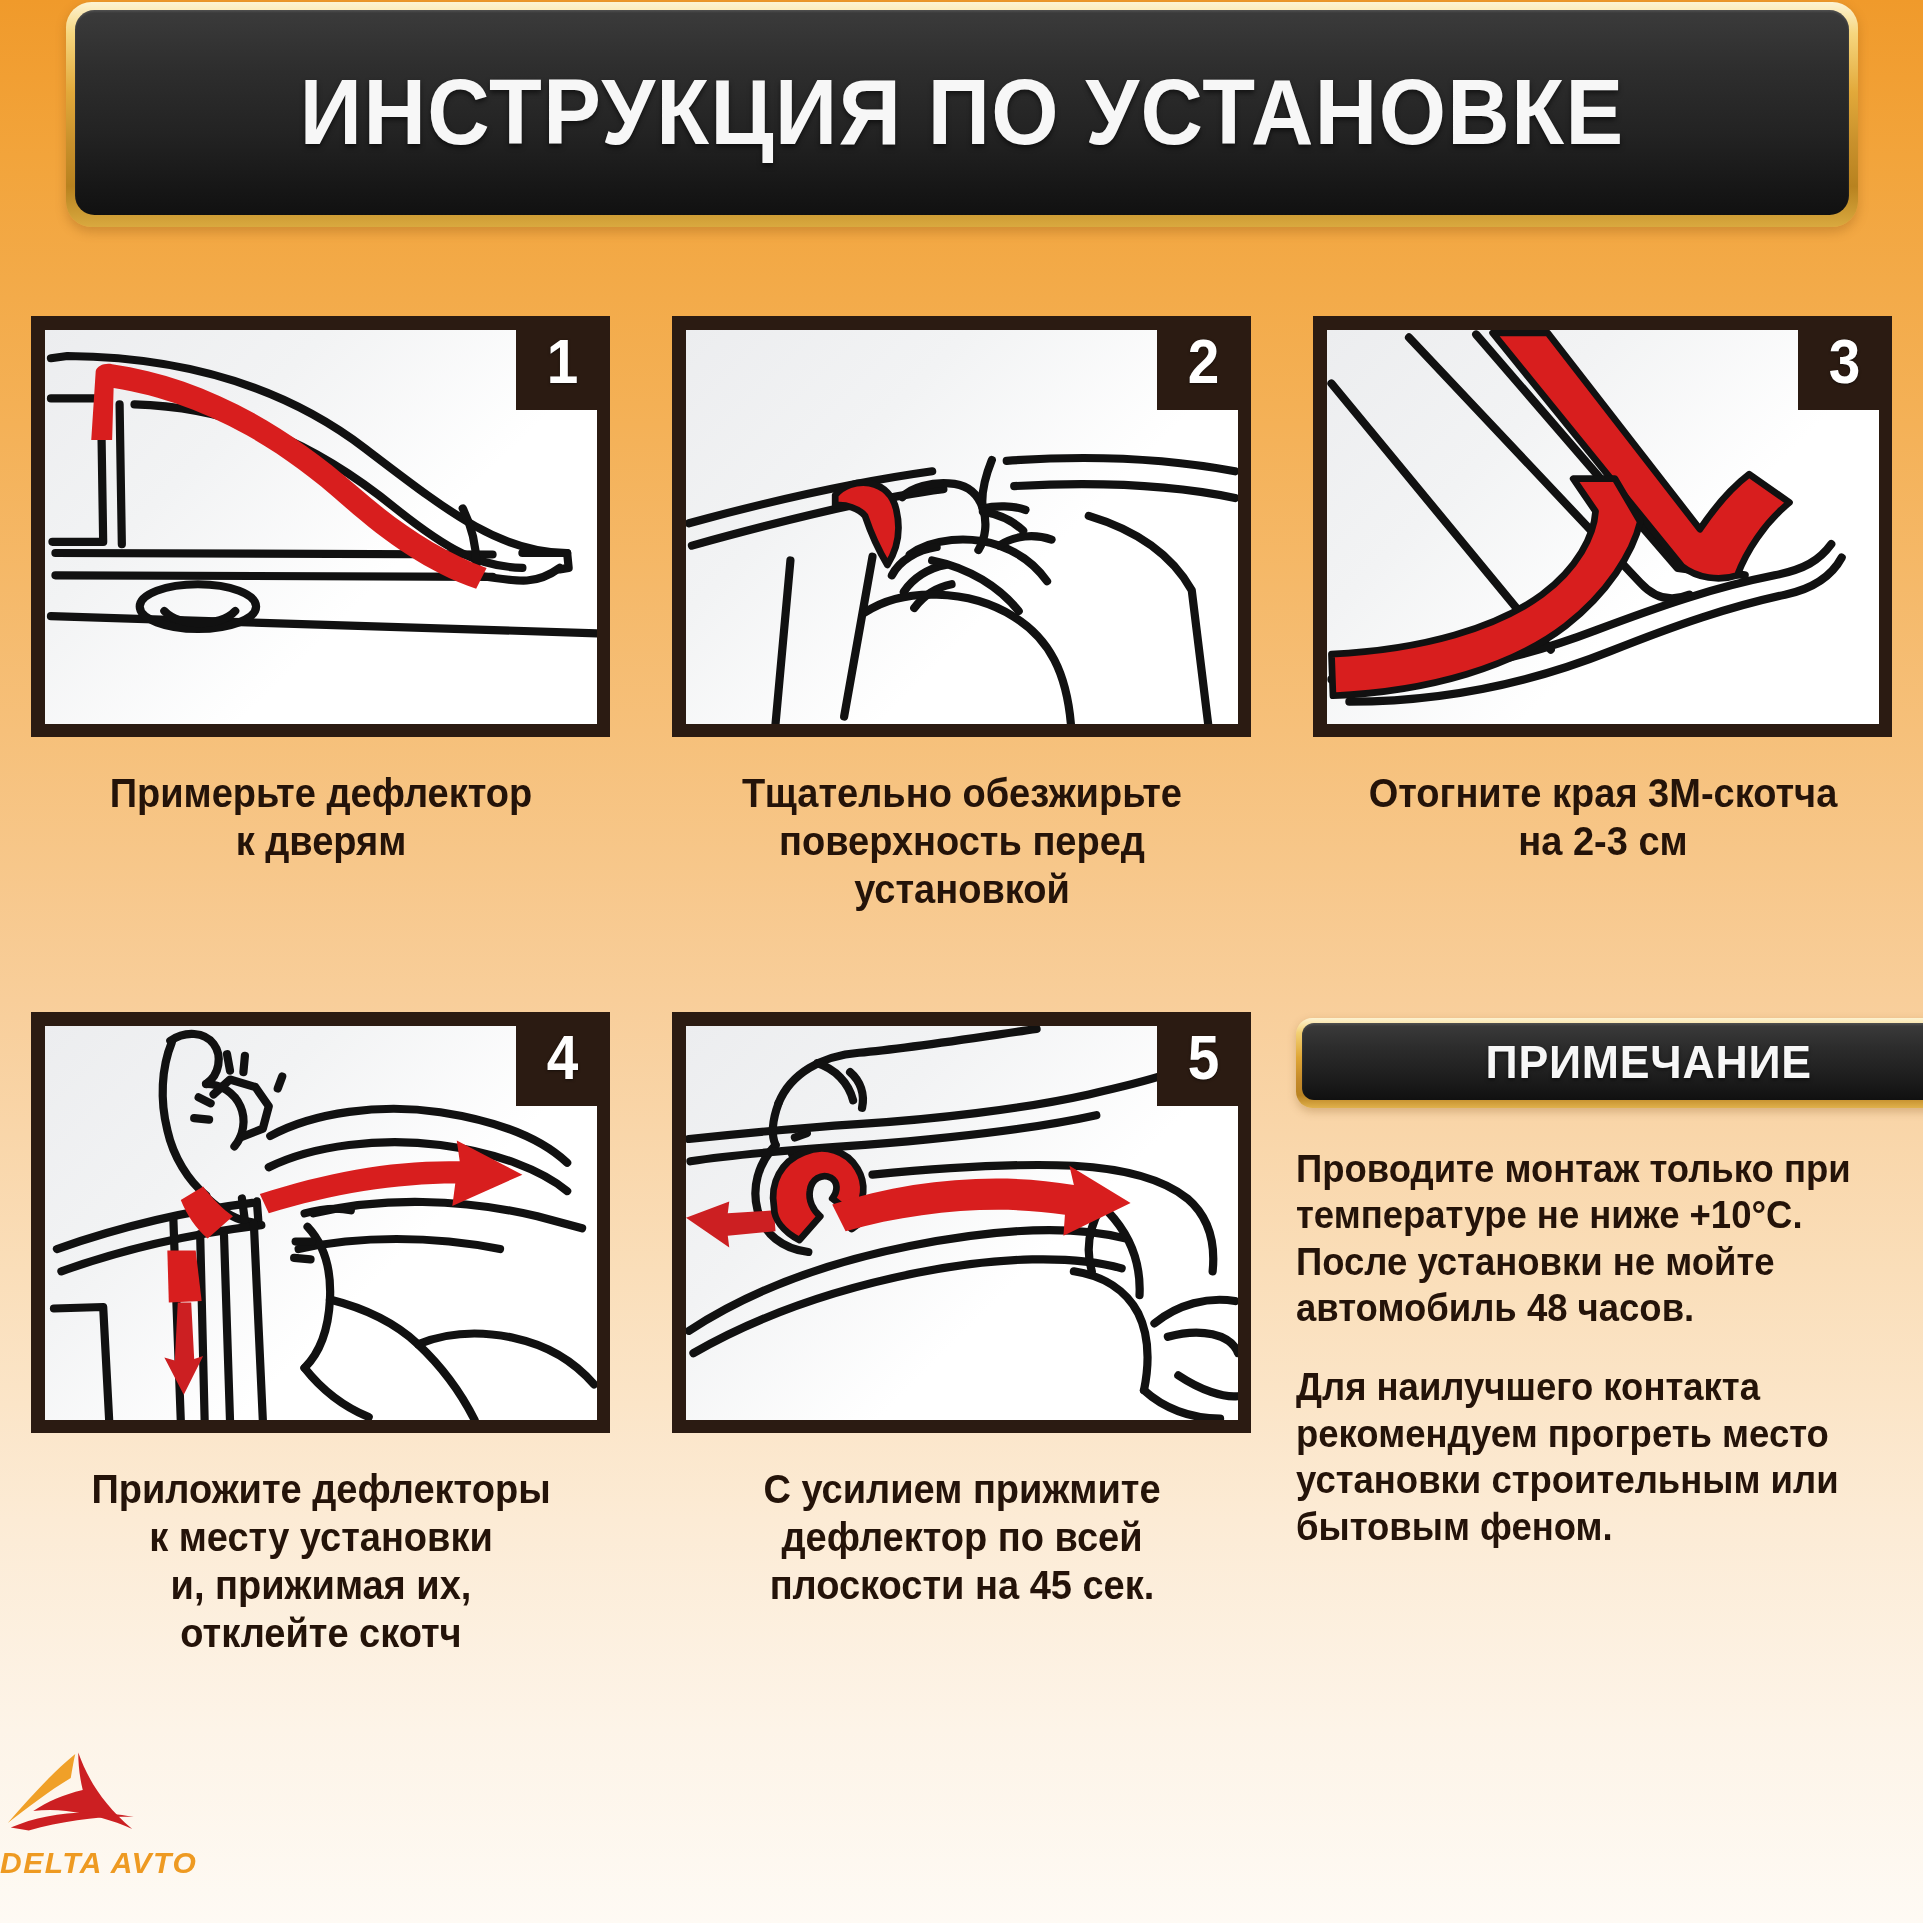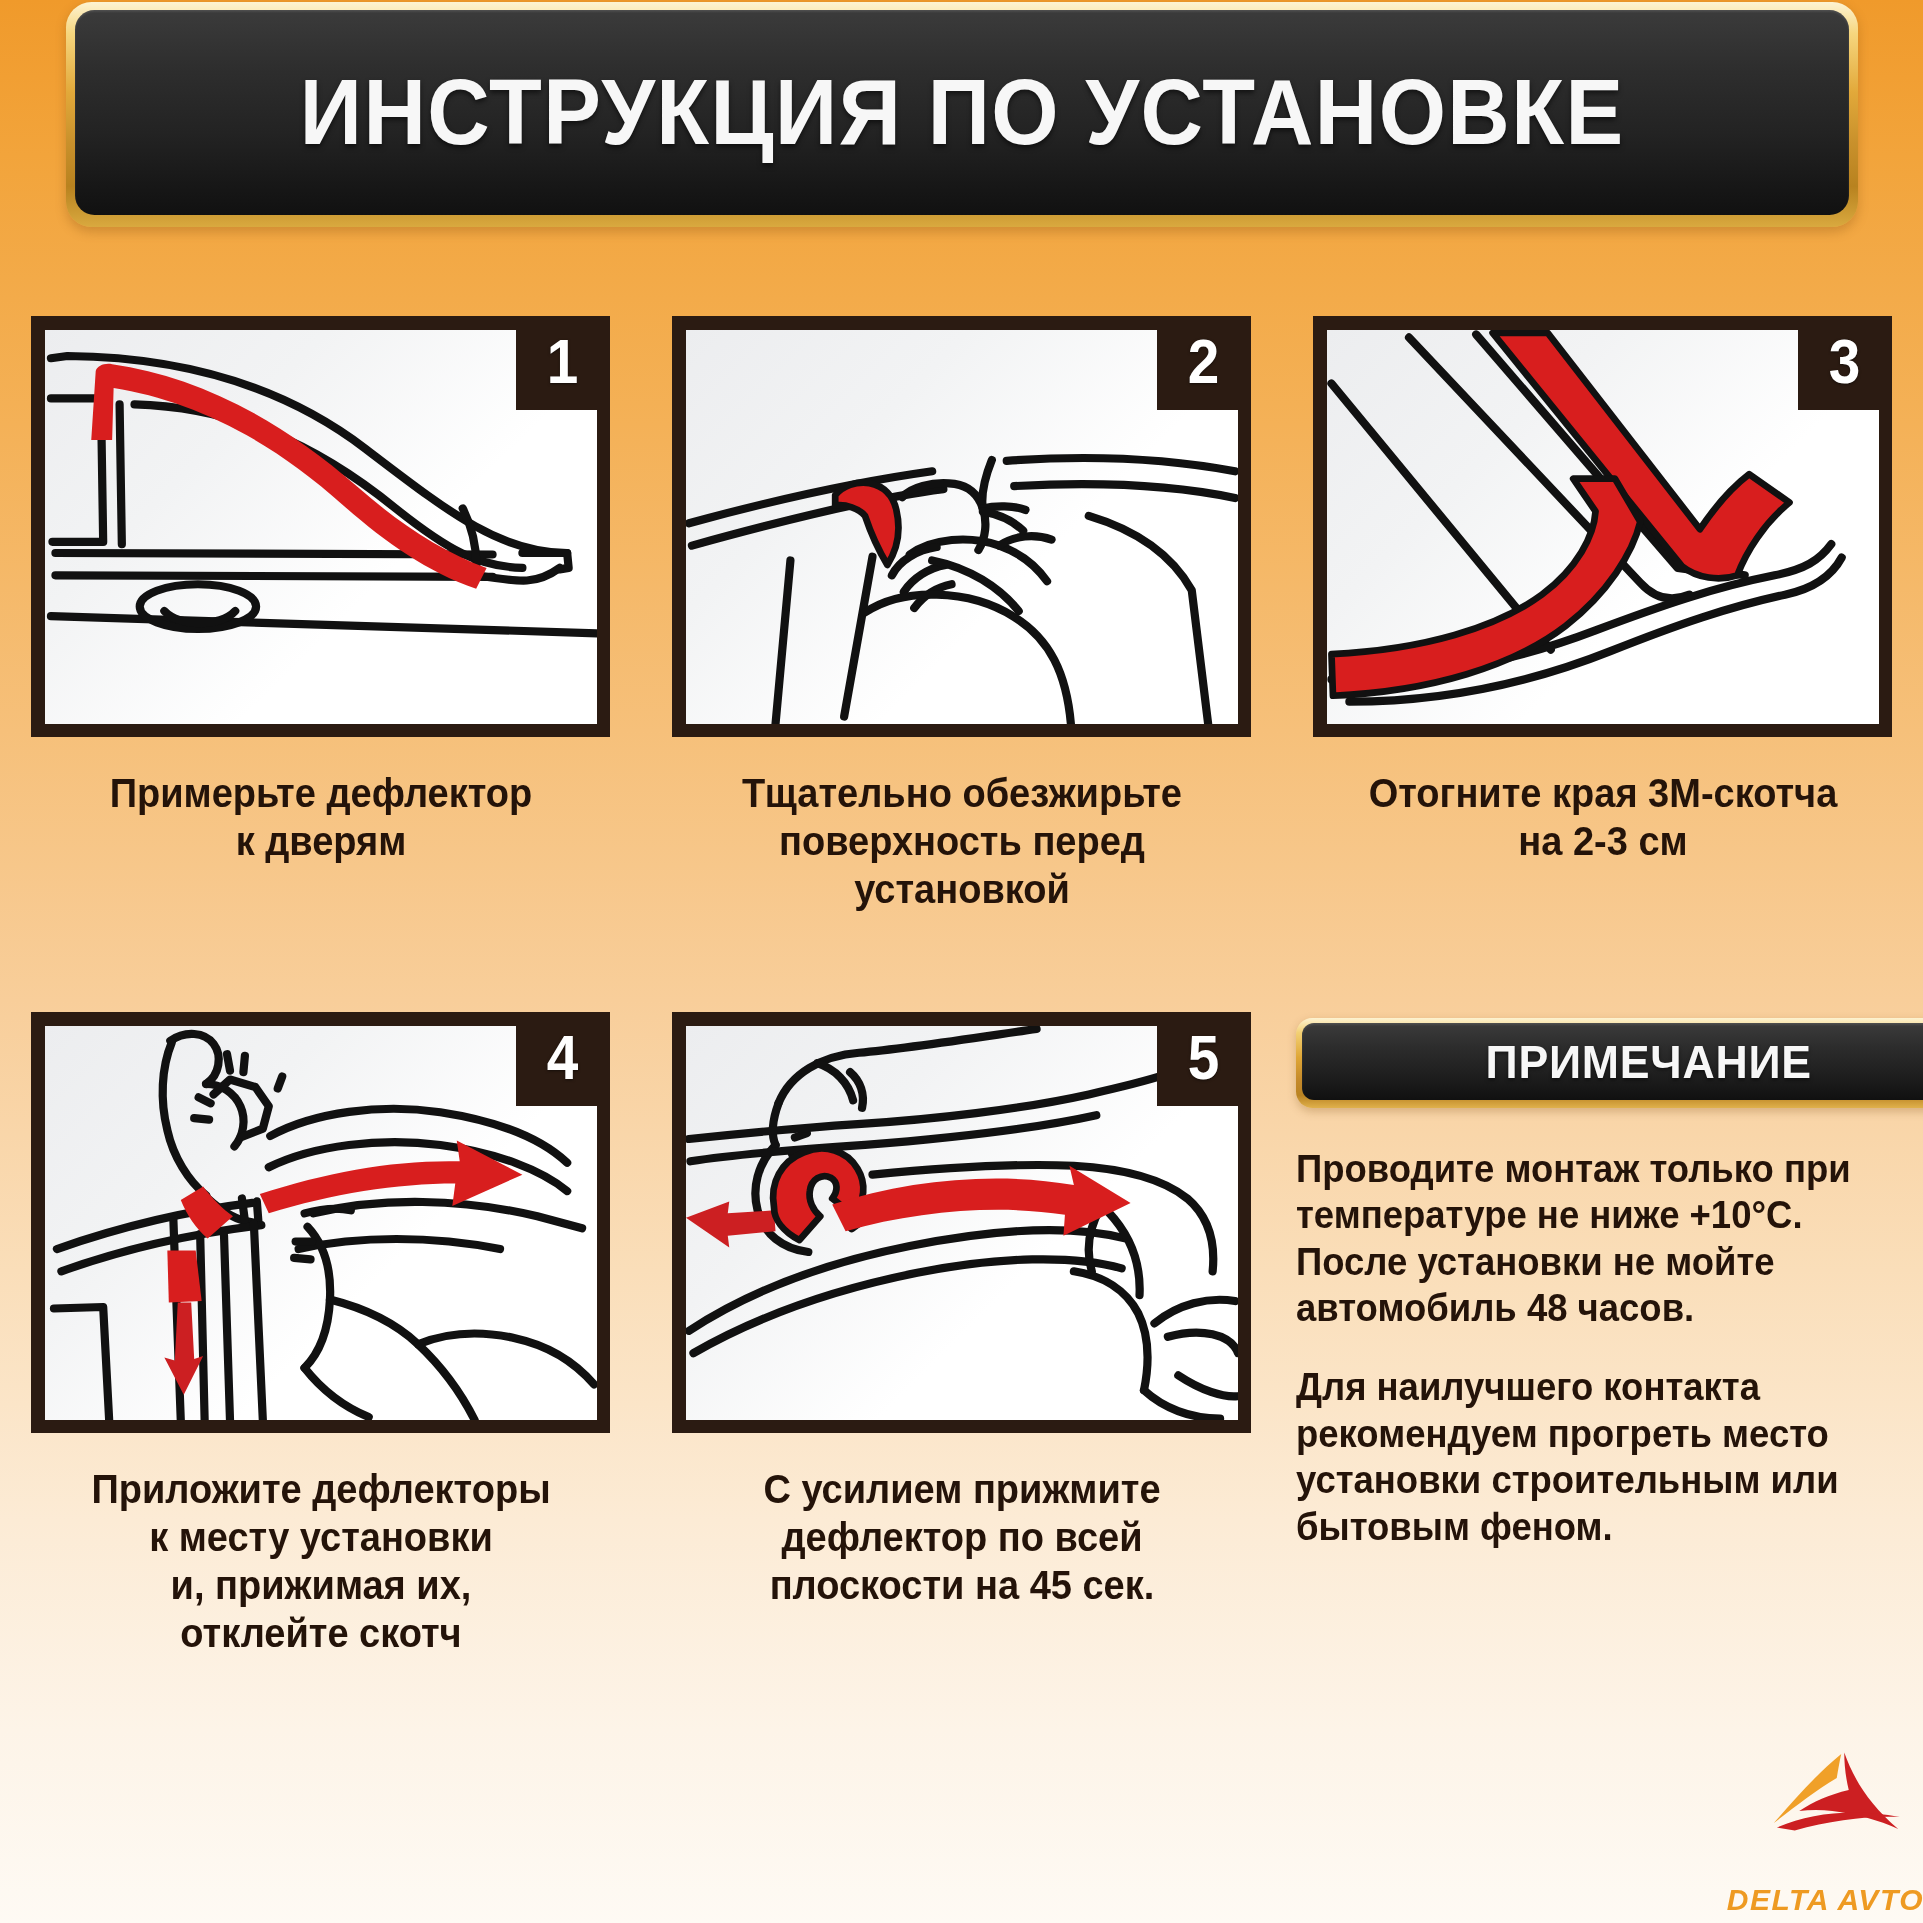--- a/index.html
+++ b/index.html
@@ -121,21 +121,21 @@
     color:#241309;
     font-size:38px; font-weight:700; line-height:1.22;
     font-family:"Liberation Sans", sans-serif;
     transform:scaleX(.96); transform-origin:left top;
   }
   .note-body p + p { margin-top:33px; }
 
   
   .logo{
     position:absolute; left:0; top:1751px; width:1924px;
-    display:flex; flex-direction:column; align-items:flex-end;gap:37px;
+    display:flex; flex-direction:column; align-items:flex-start;
   }
   .logo-mark{ width:158px; height:90px; }
   .logo-text{
     margin-top:4.5px;
     color:#EE9A22; font-weight:700; font-style:italic;
     font-size:30px; letter-spacing:1.5px;
     font-family:"Liberation Sans", sans-serif;
   }
 </style>
 </head>

